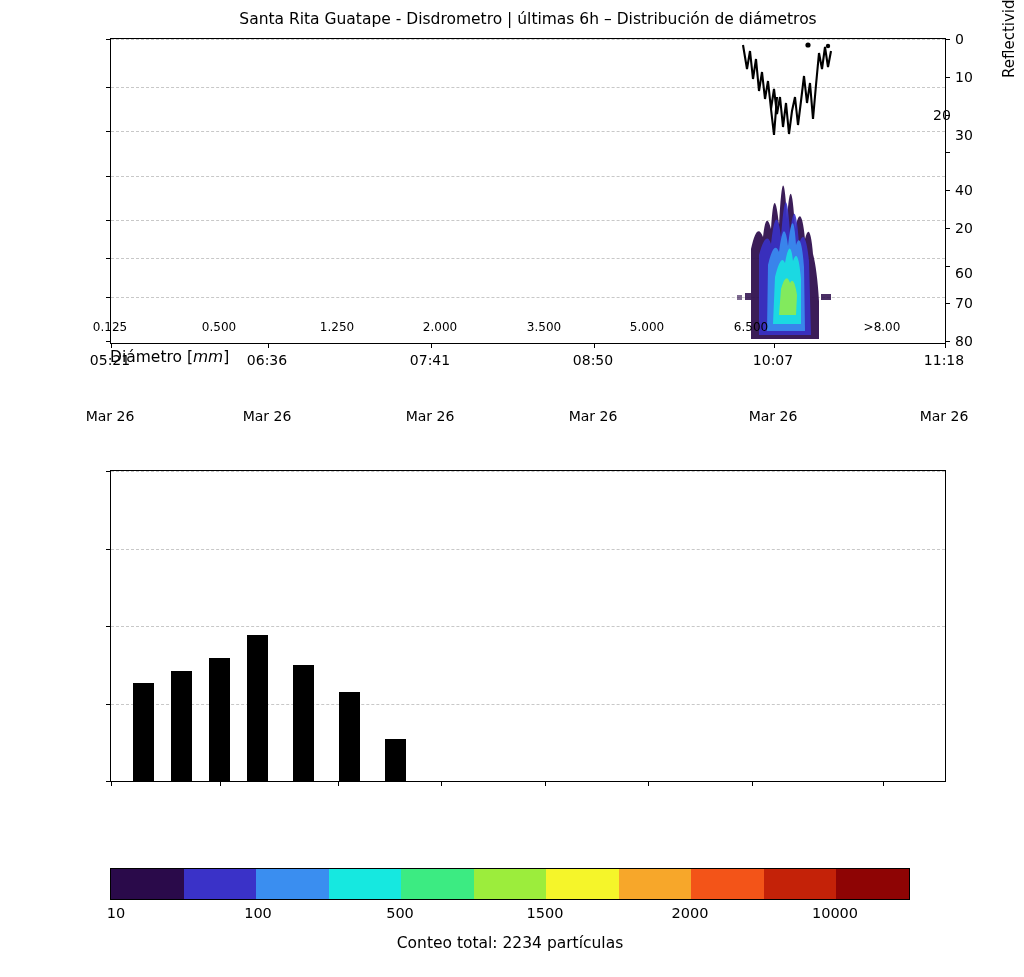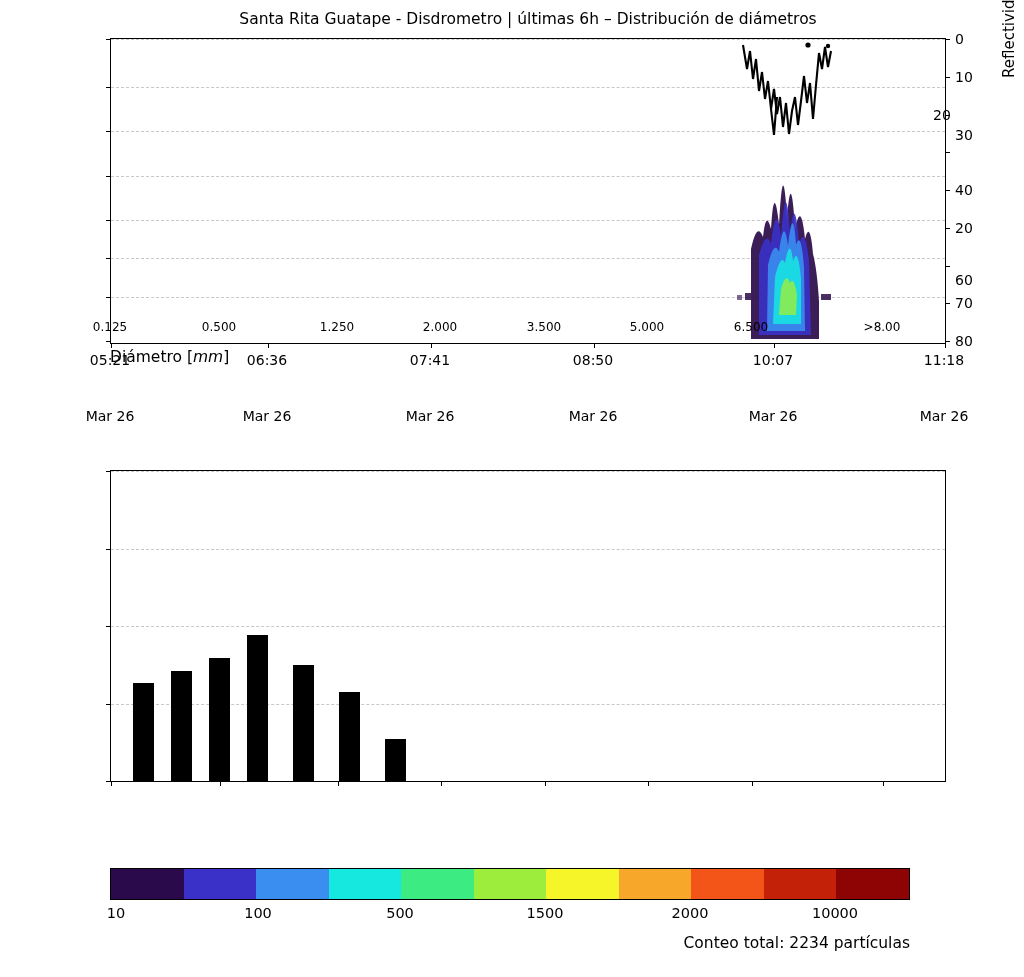--- a/index.html
+++ b/index.html
@@ -154,21 +154,21 @@
     top: 905px;
     font-size: 14.5px;
     transform: translateX(-50%);
     white-space: nowrap;
   }
   #cbcaption {
     position: absolute;
     left: 110px;
     top: 934px;
     width: 800px;
-    text-align: right;
+    text-align: center;
     font-size: 15.5px;
   }
   i { font-style: italic; }
 </style>
 </head>
 <body>
 
 <div class="figure">
 
   <div id="title1">Santa Rita Guatape - Disdrometro | últimas 6h – Distribución de diámetros</div>
@@ -203,21 +203,21 @@
     <div class="tickmark-r" style="top:226.5px"></div>
     <div class="tickmark-r" style="top:264.2px"></div>
     <div class="tickmark-r" style="top:302px"></div>
 
     <div class="ytick-right" style="top:0px;left:844px">0</div>
     <div class="ytick-right" style="top:37.8px;left:844px">10</div>
     <div class="ytick-right" style="top:75.5px;left:822px">20</div>
     <div class="ytick-right" style="top:96px;left:844px">30</div>
     <div class="ytick-right" style="top:151px;left:844px">40</div>
     <div class="ytick-right" style="top:188.7px;left:844px">20</div>
-    <div class="ytick-right" style="top:241px;left:844px">60</div>
+    <div class="ytick-right" style="top:234px;left:844px">60</div>
     <div class="ytick-right" style="top:264.2px;left:844px">70</div>
     <div class="ytick-right" style="top:302px;left:844px">80</div>
 
     <div class="tickmark-b" style="left:0px"></div>
     <div class="tickmark-b" style="left:157px"></div>
     <div class="tickmark-b" style="left:320px"></div>
     <div class="tickmark-b" style="left:483px"></div>
     <div class="tickmark-b" style="left:663px"></div>
     <div class="tickmark-b" style="left:834px"></div>
 

